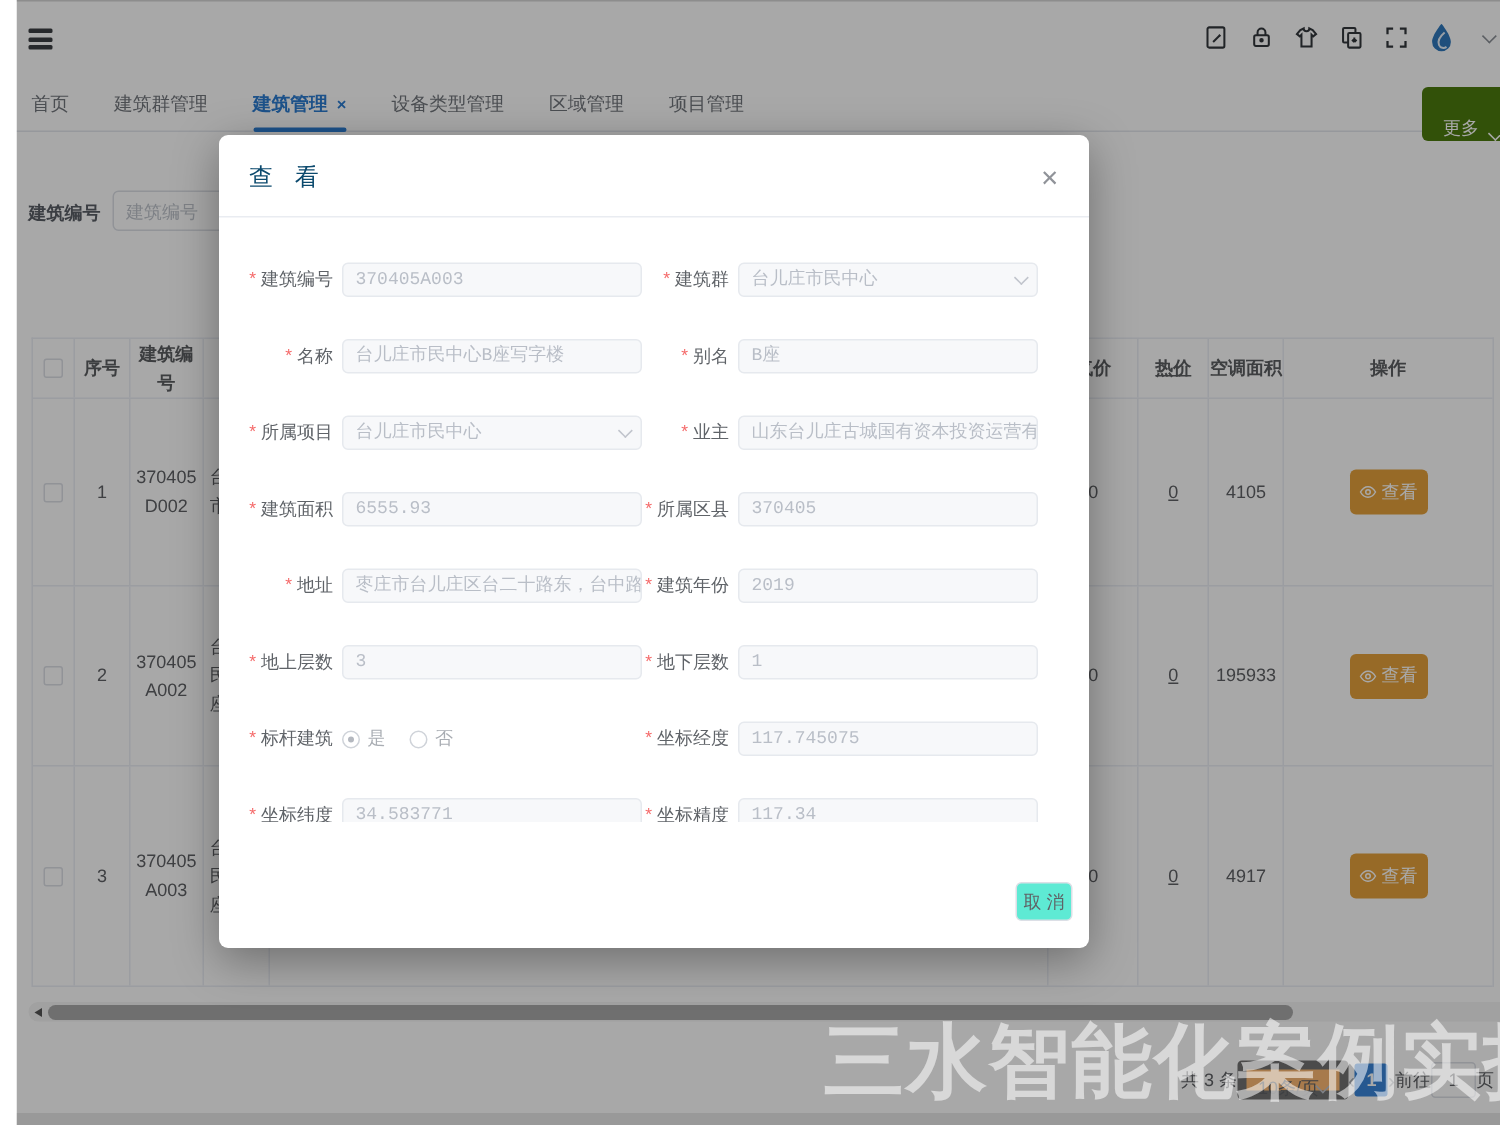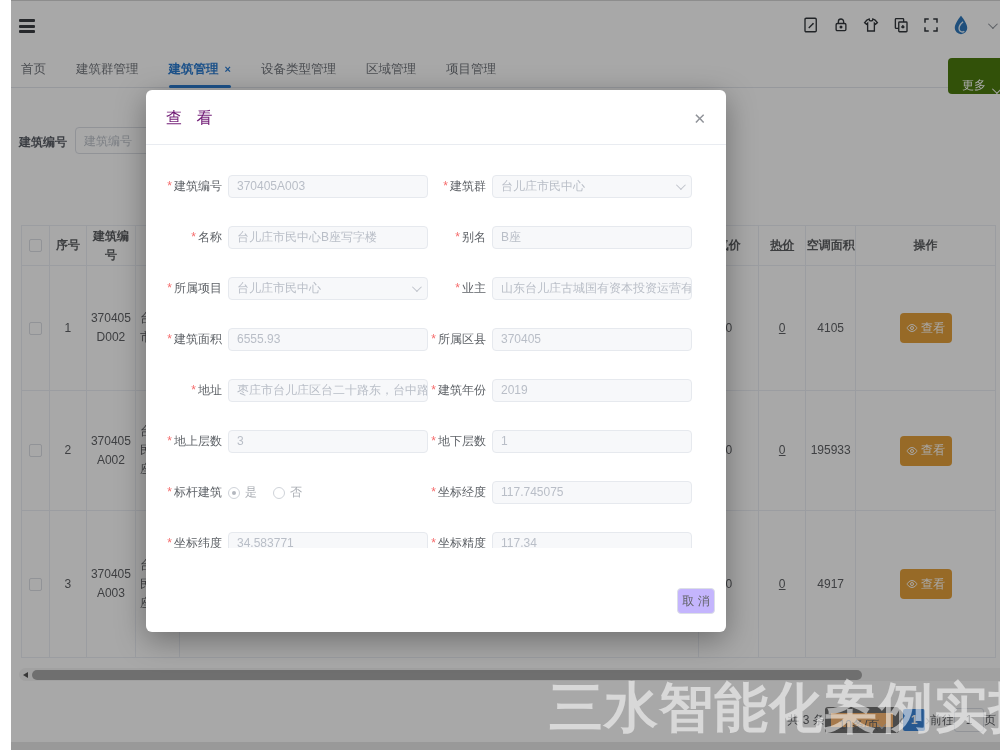--- a/index.html
+++ b/index.html
@@ -62,35 +62,35 @@
   .pgoto { width:30px; height:24px; border:1px solid #dcdfe6; border-radius:3px; text-align:center; font-size:12px; color:#606266; background:#fff; }
 
   
   .overlay { position:absolute; inset:0; background:rgba(0,0,0,0.34); z-index:10; }
   .watermark { position:absolute; left:538px; top:672px; z-index:20; font-size:54px; font-weight:bold; letter-spacing:1px; color:rgba(255,255,255,0.55); white-space:nowrap; pointer-events:none; }
   .bottomstrip { position:absolute; left:0; bottom:0; width:1000px; height:8px; background:#e8e8e8; }
 
   
   .modal { position:absolute; left:135px; top:90px; width:580px; height:542px; background:#fff; border-radius:6px; box-shadow:0 8px 30px rgba(0,0,0,0.35); z-index:30; }
   .m-head { position:relative; height:55px; border-bottom:1px solid #e9ecf1; }
-  .m-title { position:absolute; left:20px; top:18px; font-size:16px; color:#701a75; letter-spacing:5px; }
+  .m-title { position:absolute; left:20px; top:18px; font-size:16px; color:#0c4a6e; letter-spacing:5px; }
   .m-close { position:absolute; right:16px; top:16px; font-size:15px; color:#909399; cursor:pointer; padding:4px; }
   .m-body { height:403px; overflow:hidden; padding:30px 18px 0 18px; }
-  .m-row { display:flex; align-items:center; height:23px; margin-bottom:28px; }
+  .m-row { display:flex; align-items:center; height:23px; margin-bottom:28px;font-family:Liberation Mono, monospace; }
   .m-left { display:flex; align-items:center; width:264px; }
   .m-right { display:flex; align-items:center; flex:1; }
   .m-label { width:58px; text-align:right; color:#5f6368; font-size:12px; white-space:nowrap; }
   .req { color:#f56c6c; margin-right:2px; }
   .ctrl { position:relative; margin-left:6px; width:200px; height:23px; border:1px solid #e6e9ee; border-radius:4px; background:#f7f8fa; color:#b9bec7; line-height:21px; padding:0 8px; white-space:nowrap; overflow:hidden; font-size:12px; }
   .ctrl.sel .chev { position:absolute; right:8px; top:7px; color:#c0c4cc; }
   .radio-group { margin-left:6px; display:flex; align-items:center; gap:16px; color:#a9adb3; }
   .radio { display:flex; align-items:center; gap:5px; cursor:pointer; }
   .rdot { width:12px; height:12px; border:1px solid #cfd3d9; border-radius:50%; background:#fff; position:relative; }
   .rdot.on::after { content:""; position:absolute; left:3px; top:3px; width:4px; height:4px; border-radius:50%; background:#b4b8bf; }
-  .m-cancel { position:absolute; left:531px; top:498px; width:38px; height:26px; background:#c4b5fd; border:1px solid #dcdfe6; border-radius:4px; color:#606266; font-size:12px; cursor:pointer; }
+  .m-cancel { position:absolute; left:531px; top:498px; width:38px; height:26px; background:#5eead4; border:1px solid #dcdfe6; border-radius:4px; color:#606266; font-size:12px; cursor:pointer; }
 </style>
 </head>
 <body>
 
 <div class="page">
 
   <div class="topbar">
     <div class="hamburger">
         <i></i>
         <i></i>

